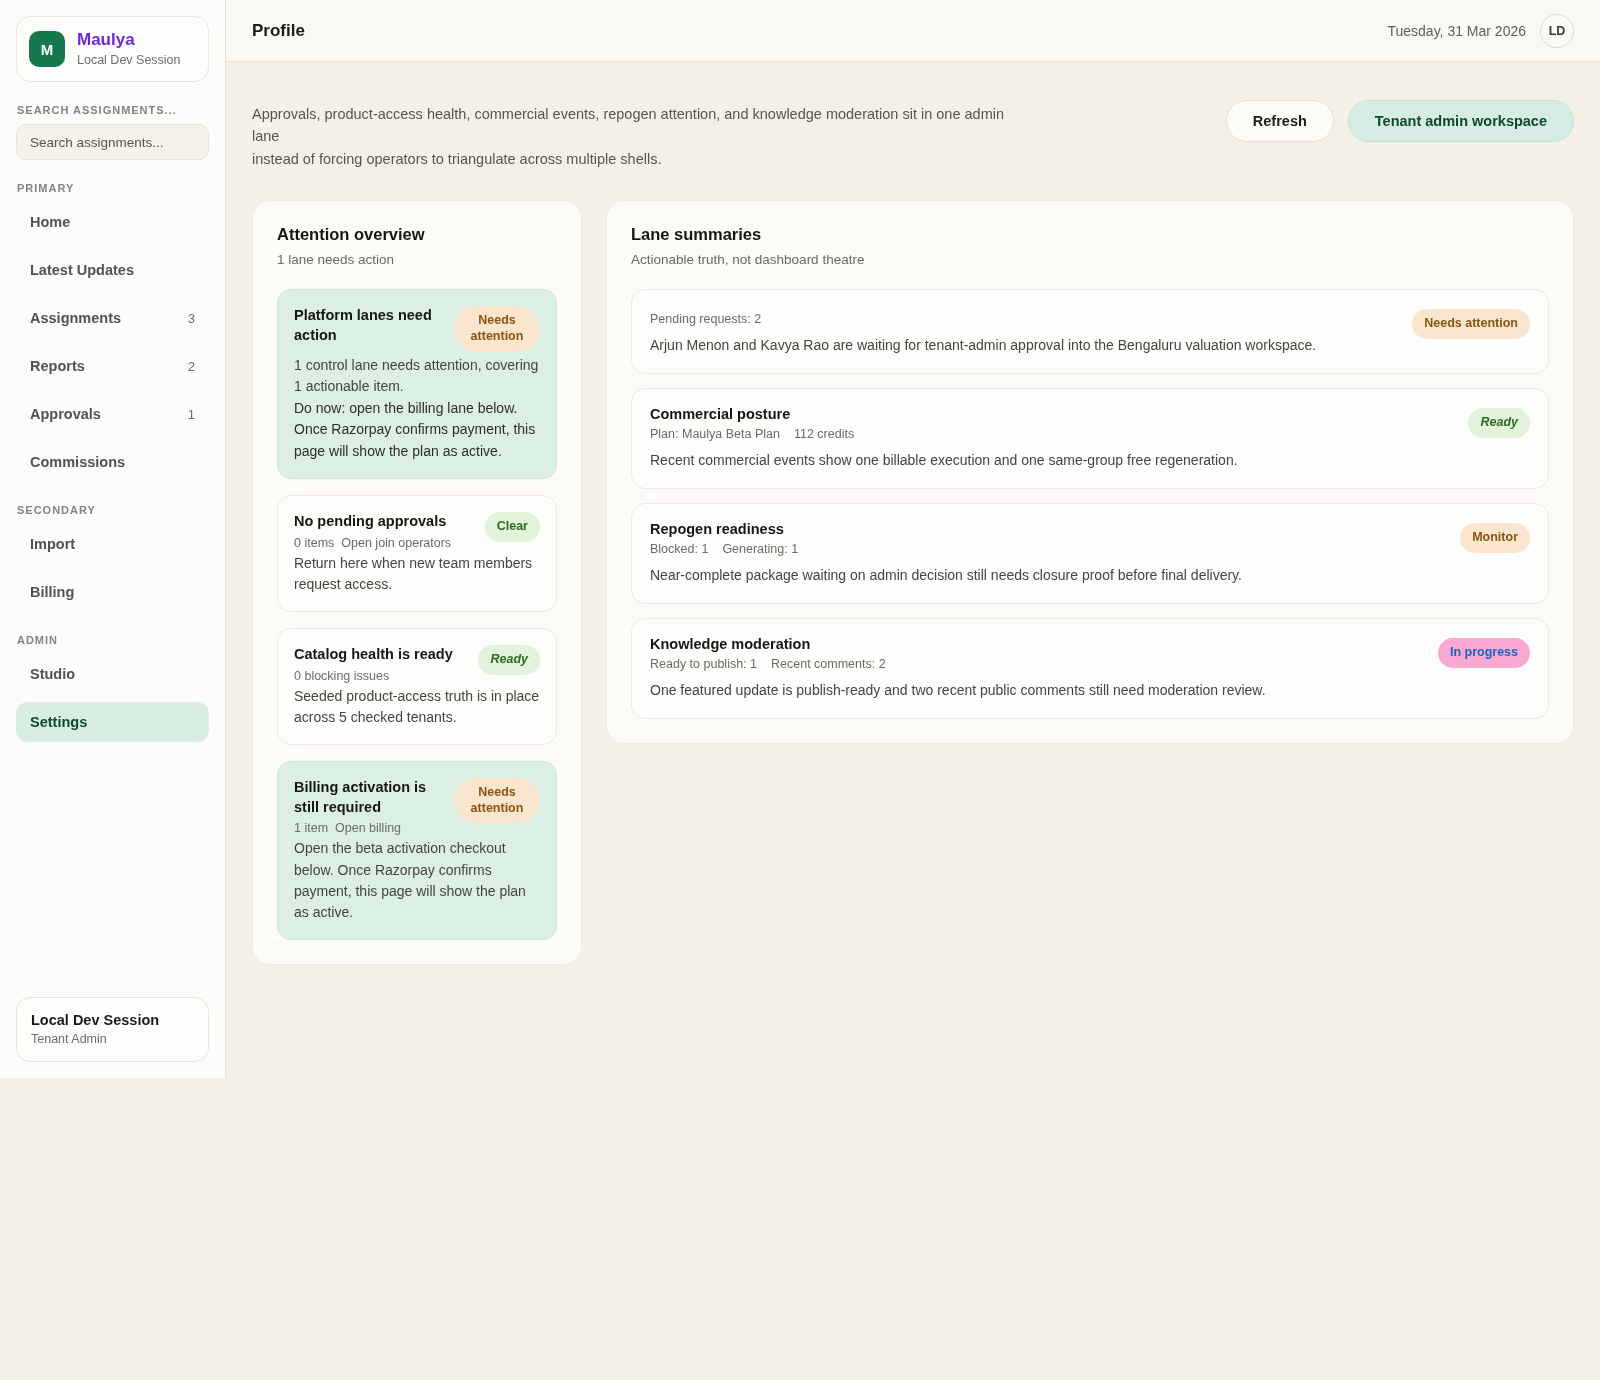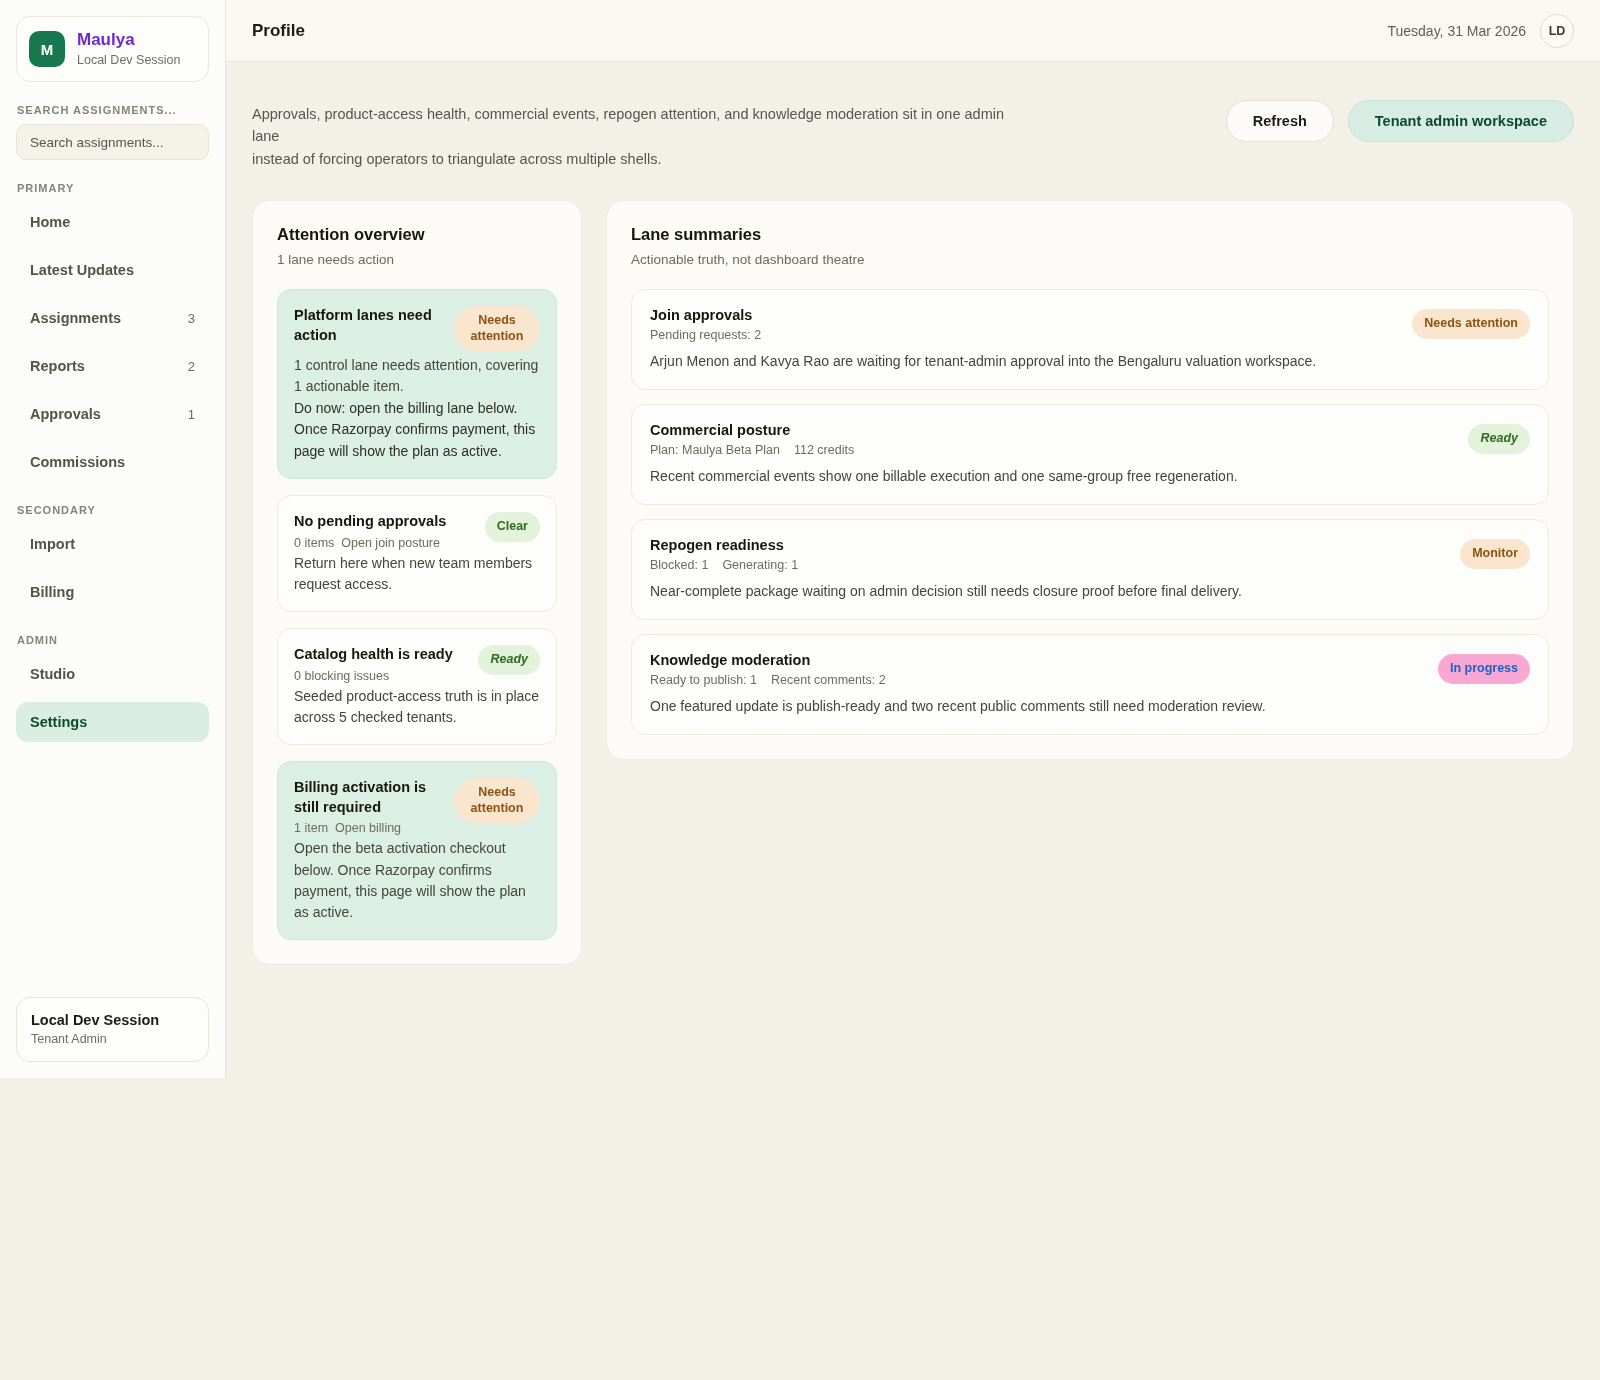--- a/index.html
+++ b/index.html
@@ -324,21 +324,21 @@
                 </div>
                 <div class="att-body">1 control lane needs attention, covering 1 actionable item.</div>
                 <div class="att-extra">Do now: open the billing lane below. Once Razorpay confirms payment, this page will show the plan as active.</div>
               </div>
               <div class="att-card">
                 <div class="att-top">
                   <div style="flex: 1 1 auto;">
                     <div class="att-title">No pending approvals</div>
                     <div class="att-meta">
                       <span>0 items</span>
-                      <span>Open join posture</span>
+                      <span>Open join operators</span>
                     </div>
                   </div>
                   <div class="badge badge-wrap badge-clear">Clear</div>
                 </div>
                 <div class="att-body">Return here when new team members request access.</div>
               </div>
               <div class="att-card">
                 <div class="att-top">
                   <div style="flex: 1 1 auto;">
                     <div class="att-title">Catalog health is ready</div>
@@ -365,21 +365,20 @@
               </div>
             </div>
         </section>
 
         <section class="panel panel-right">
           <div class="panel-title">Lane summaries</div>
           <div class="panel-sub">Actionable truth, not dashboard theatre</div>
           <div class="lane-list" id="lane-root">
               <div class="lane-card">
                 <div class="lane-main">
-                  <div class="lane-title">Join approvals</div>
                   <div class="lane-meta">
                     <span>Pending requests: 2</span>
                   </div>
                   <div class="lane-desc">Arjun Menon and Kavya Rao are waiting for tenant-admin approval into the Bengaluru valuation workspace.</div>
                 </div>
                 <div class="badge lane-badge badge-attn">Needs attention</div>
               </div>
               <div class="lane-card">
                 <div class="lane-main">
                   <div class="lane-title">Commercial posture</div>

